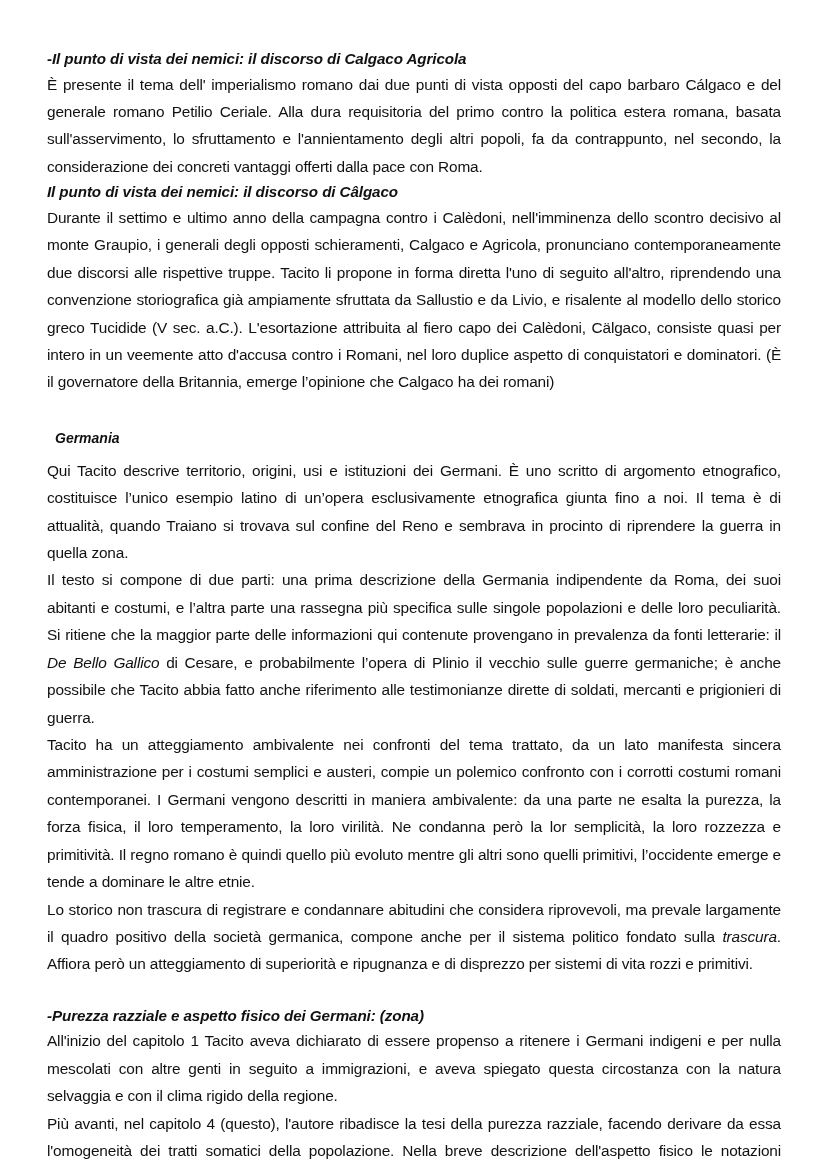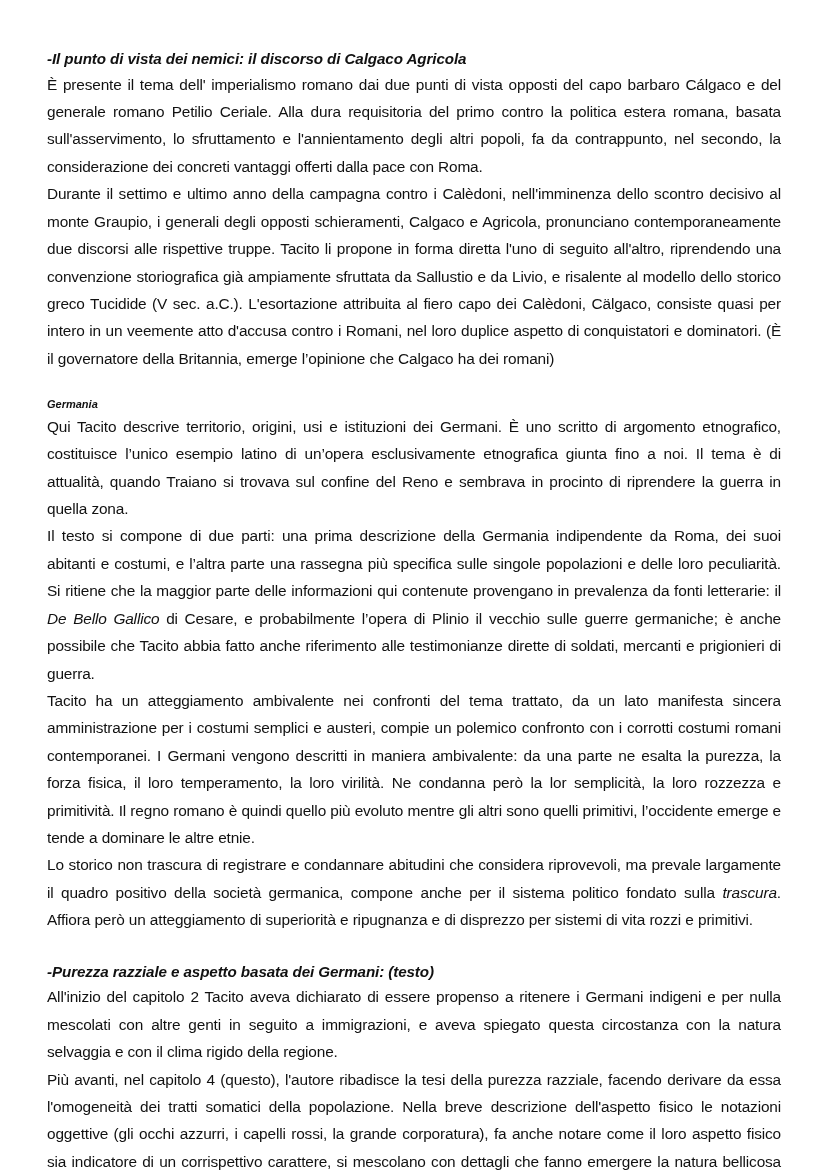--- a/index.html
+++ b/index.html
@@ -27,25 +27,25 @@
   .heading-sub {
     font-size: 15.2px;
     font-weight: bold;
     font-style: italic;
     line-height: 1.55;
     margin: 0;
     text-align: left;
     letter-spacing: -0.1px;
   }
   .heading-section {
-    font-size: 11px;
+    font-size: 14px;
     font-weight: bold;
     font-style: italic;
     line-height: 1.5;
-    margin: 0;
+    margin: 8px;
     text-align: left;
   }
   p.para {
     font-size: 15.4px;
     line-height: 1.78;
     margin: 0;
     text-align: justify;
     text-justify: inter-word;
     hyphens: none;
     letter-spacing: -0.15px;
@@ -60,37 +60,38 @@
 </head>
 <body>
 
 <div class="page">
   <div class="doc-body">
 
     <h3 class="heading-sub">-Il punto di vista dei nemici: il discorso di Calgaco Agricola</h3>
 
     <p class="para">È presente il tema dell' imperialismo romano dai due punti di vista opposti del capo barbaro Cálgaco e del generale romano Petilio Ceriale. Alla dura requisitoria del primo contro la politica estera romana, basata sull'asservimento, lo sfruttamento e l'annientamento degli altri popoli, fa da contrappunto, nel secondo, la considerazione dei concreti vantaggi offerti dalla pace con Roma.</p>
 
+    <h3 class="heading-sub">Il punto di vista dei nemici: il discorso di Câlgaco</h3>
 
     <p class="para">Durante il settimo e ultimo anno della campagna contro i Calèdoni, nell'imminenza dello scontro decisivo al monte Graupio, i generali degli opposti schieramenti, Calgaco e Agricola, pronunciano contemporaneamente due discorsi alle rispettive truppe. Tacito li propone in forma diretta l'uno di seguito all'altro, riprendendo una convenzione storiografica già ampiamente sfruttata da Sallustio e da Livio, e risalente al modello dello storico greco Tucidide (V sec. a.C.). L'esortazione attribuita al fiero capo dei Calèdoni, Cälgaco, consiste quasi per intero in un veemente atto d'accusa contro i Romani, nel loro duplice aspetto di conquistatori e dominatori. (È il governatore della Britannia, emerge l’opinione che Calgaco ha dei romani)</p>
 
     <div class="gap-lg"></div>
 
     <h2 class="heading-section">Germania</h2>
 
     <p class="para">Qui Tacito descrive territorio, origini, usi e istituzioni dei Germani. È  uno scritto di argomento etnografico, costituisce l’unico esempio latino di un’opera esclusivamente etnografica giunta fino a noi. Il tema è di attualità, quando Traiano si trovava sul confine del Reno e sembrava in procinto di riprendere la guerra in quella zona.</p>
 
     <p class="para"><span>Il testo si compone di due parti: una prima descrizione della Germania indipendente da Roma, dei suoi abitanti e costumi, e l’altra parte una rassegna più specifica sulle singole popolazioni e delle loro peculiarità. Si ritiene che la maggior parte delle informazioni qui contenute provengano in prevalenza da fonti letterarie: il </span><em class="ital">De Bello Gallico</em><span> di Cesare, e probabilmente l’opera di Plinio il vecchio sulle guerre germaniche; è anche possibile che Tacito abbia fatto anche riferimento alle testimonianze dirette di soldati, mercanti e prigionieri di guerra.</span></p>
 
     <p class="para">Tacito ha un atteggiamento ambivalente nei confronti del tema trattato, da un lato manifesta sincera amministrazione per i costumi semplici e austeri, compie un polemico confronto con i corrotti costumi romani contemporanei. I Germani vengono descritti in maniera ambivalente: da una parte ne esalta la purezza, la forza fisica, il loro temperamento, la loro virilità.  Ne condanna però la lor semplicità, la loro rozzezza e primitività. Il regno romano è quindi quello più evoluto mentre gli altri sono quelli primitivi, l’occidente emerge e tende a dominare le altre etnie.</p>
 
     <p class="para"><span>Lo storico non trascura di registrare e condannare abitudini che considera riprovevoli, ma prevale largamente il quadro positivo della società germanica, compone anche per il sistema politico fondato sulla </span><em class="ital">trascura</em><span>. Affiora però un atteggiamento di superiorità e ripugnanza e di disprezzo per sistemi di vita rozzi e primitivi.</span></p>
 
     <div class="gap-xl"></div>
 
-    <h3 class="heading-sub">-Purezza razziale  e aspetto basata dei Germani: (testo)</h3>
+    <h3 class="heading-sub">-Purezza razziale  e aspetto fisico dei Germani: (zona)</h3>
 
-    <p class="para">All'inizio del capitolo 2 Tacito aveva dichiarato di essere propenso a ritenere i Germani indigeni e per nulla mescolati con altre genti in seguito a immigrazioni, e aveva spiegato questa circostanza con la natura selvaggia e con il clima rigido della regione.</p>
+    <p class="para">All'inizio del capitolo 1 Tacito aveva dichiarato di essere propenso a ritenere i Germani indigeni e per nulla mescolati con altre genti in seguito a immigrazioni, e aveva spiegato questa circostanza con la natura selvaggia e con il clima rigido della regione.</p>
 
     <p class="para">Più avanti, nel capitolo 4 (questo), l'autore ribadisce la tesi della purezza razziale, facendo derivare da essa l'omogeneità dei tratti somatici della popolazione. Nella breve descrizione dell'aspetto fisico le notazioni oggettive (gli occhi azzurri, i capelli rossi, la grande corporatura), fa anche notare come il loro aspetto fisico sia indicatore di un corrispettivo carattere, si mescolano con dettagli che fanno emergere la natura bellicosa dei Germani (gli occhi sono truci, i corpi adatti all'assalto) ma anche la loro scarsa capacità di adattamento a condizioni ambientali diverse da quelle cui sono avvezzi (non sopportano infatti il caldo e la sete).</p>
 
   </div>
 </div>
 
 </body></html>

